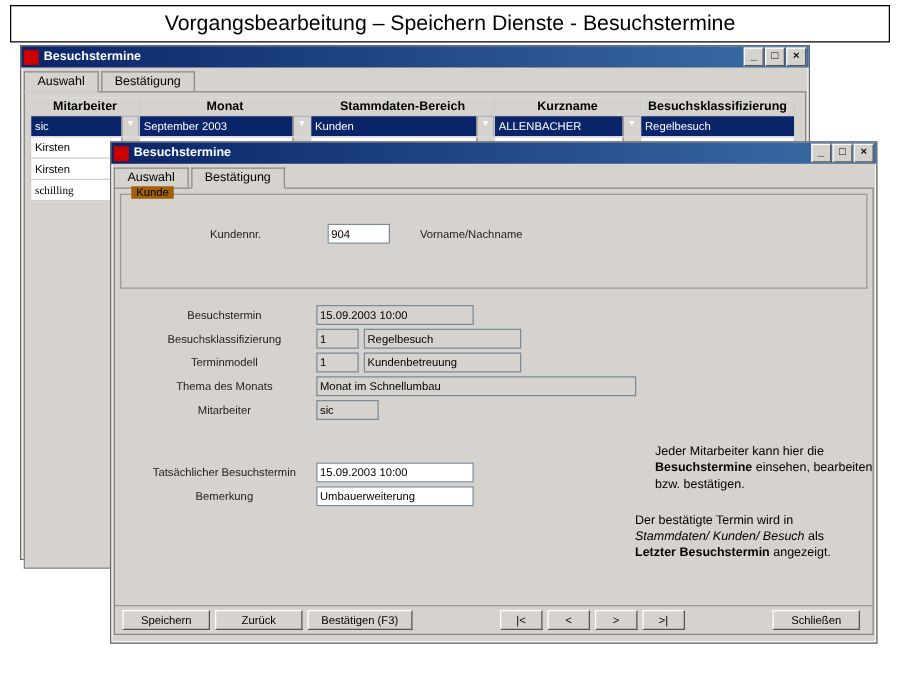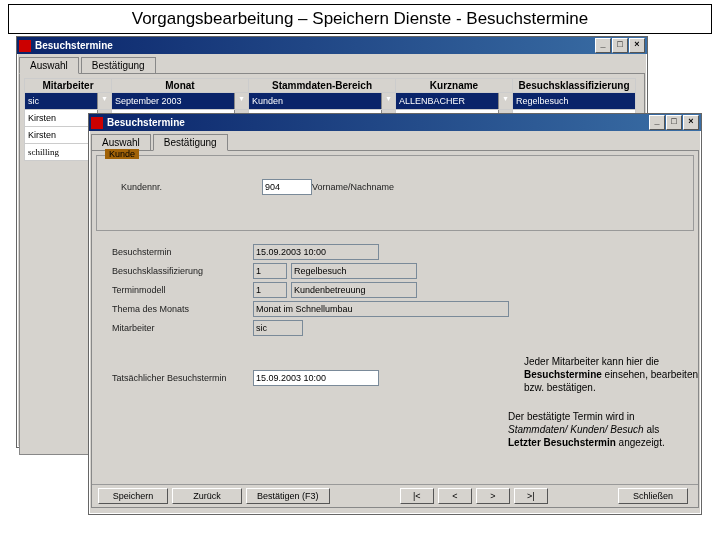--- a/index.html
+++ b/index.html
@@ -12,21 +12,21 @@
   .tabs{display:flex;margin:2px 2px 0 2px}
   .tab{border:1px solid #888;border-bottom:none;background:#d6d3ce;padding:2px 10px;font-size:10px;margin-right:2px;position:relative;top:1px}
   .tab.active{background:#d6d3ce;z-index:2;border-bottom:1px solid #d6d3ce}
   .tabpanel{border:1px solid #888;margin:0 2px 2px 2px;background:#d6d3ce;position:relative}
   .hdrcell{background:#d6d3ce;border:1px solid #888;border-top-color:#fff;border-left-color:#fff;font-weight:700;font-size:10px;padding:2px 4px;text-align:center}
   .table{border:1px solid #888;background:#fff;margin:4px;font-size:9px}
   .table td{border:1px solid #ccc;padding:1px 3px;white-space:nowrap}
   .table .sel td{background:#0a246a;color:#fff}
   .dd-btn{position:absolute;right:0;top:0;width:13px;height:100%;background:#d6d3ce;border-left:1px solid #888;font-size:8px;text-align:center;line-height:12px}
   .form-row{display:flex;align-items:center;margin:3px 0 3px 20px}
-  .form-row label{width:135px;text-align:left;margin-right:6px;font-size:9px;color:#222}
+  .form-row label{width:135px;text-align:center;margin-right:6px;font-size:9px;color:#222}
   .field{background:#fff;border:1px solid #7a8a99;height:14px;padding:0 2px;font-size:9px;line-height:14px}
   .short{width:44px}
   .short2{width:28px}
   .med{width:120px}
   .long{width:250px}
   .groupbox{border:1px solid #999;margin:4px;padding:20px 4px 6px 4px;position:relative}
   .groupbox .gtitle{position:absolute;top:-7px;left:8px;background:#a16207;padding:0 4px;font-size:9px}
   .note{position:absolute;font-size:10px;line-height:1.3;color:#000;width:180px}
   .btnrow{display:flex;align-items:flex-end;padding:3px 6px;border-top:1px solid #999}
   .btn{border:1px solid #fff;border-right-color:#555;border-bottom-color:#555;background:#d6d3ce;padding:2px 10px;font-size:9px;margin-right:4px;cursor:default;min-width:48px;text-align:center}
@@ -143,20 +143,24 @@
     <div class="form-row">
       <label>Mitarbeiter</label>
       <div class="field short" style="background:#d6d3ce">sic</div>
     </div>
 
     <div style="height:28px"></div>
     <div class="form-row">
       <label>Tatsächlicher Besuchstermin</label>
       <div class="field med">15.09.2003 10:00</div>
     </div>
+    <div class="form-row">
+      <label>Bemerkung</label>
+      <div class="field med">Umbauerweiterung</div>
+    </div>
 
     <div style="position:absolute;bottom:0;left:0;right:0">
       <div class="btnrow">
         <div class="btn">Speichern</div>
         <div class="btn">Zurück</div>
         <div class="btn">Bestätigen (F3)</div>
         <div class="flex-sp"></div>
         <div class="btn navbtn">|&lt;</div>
         <div class="btn navbtn">&lt;</div>
         <div class="btn navbtn">&gt;</div>

